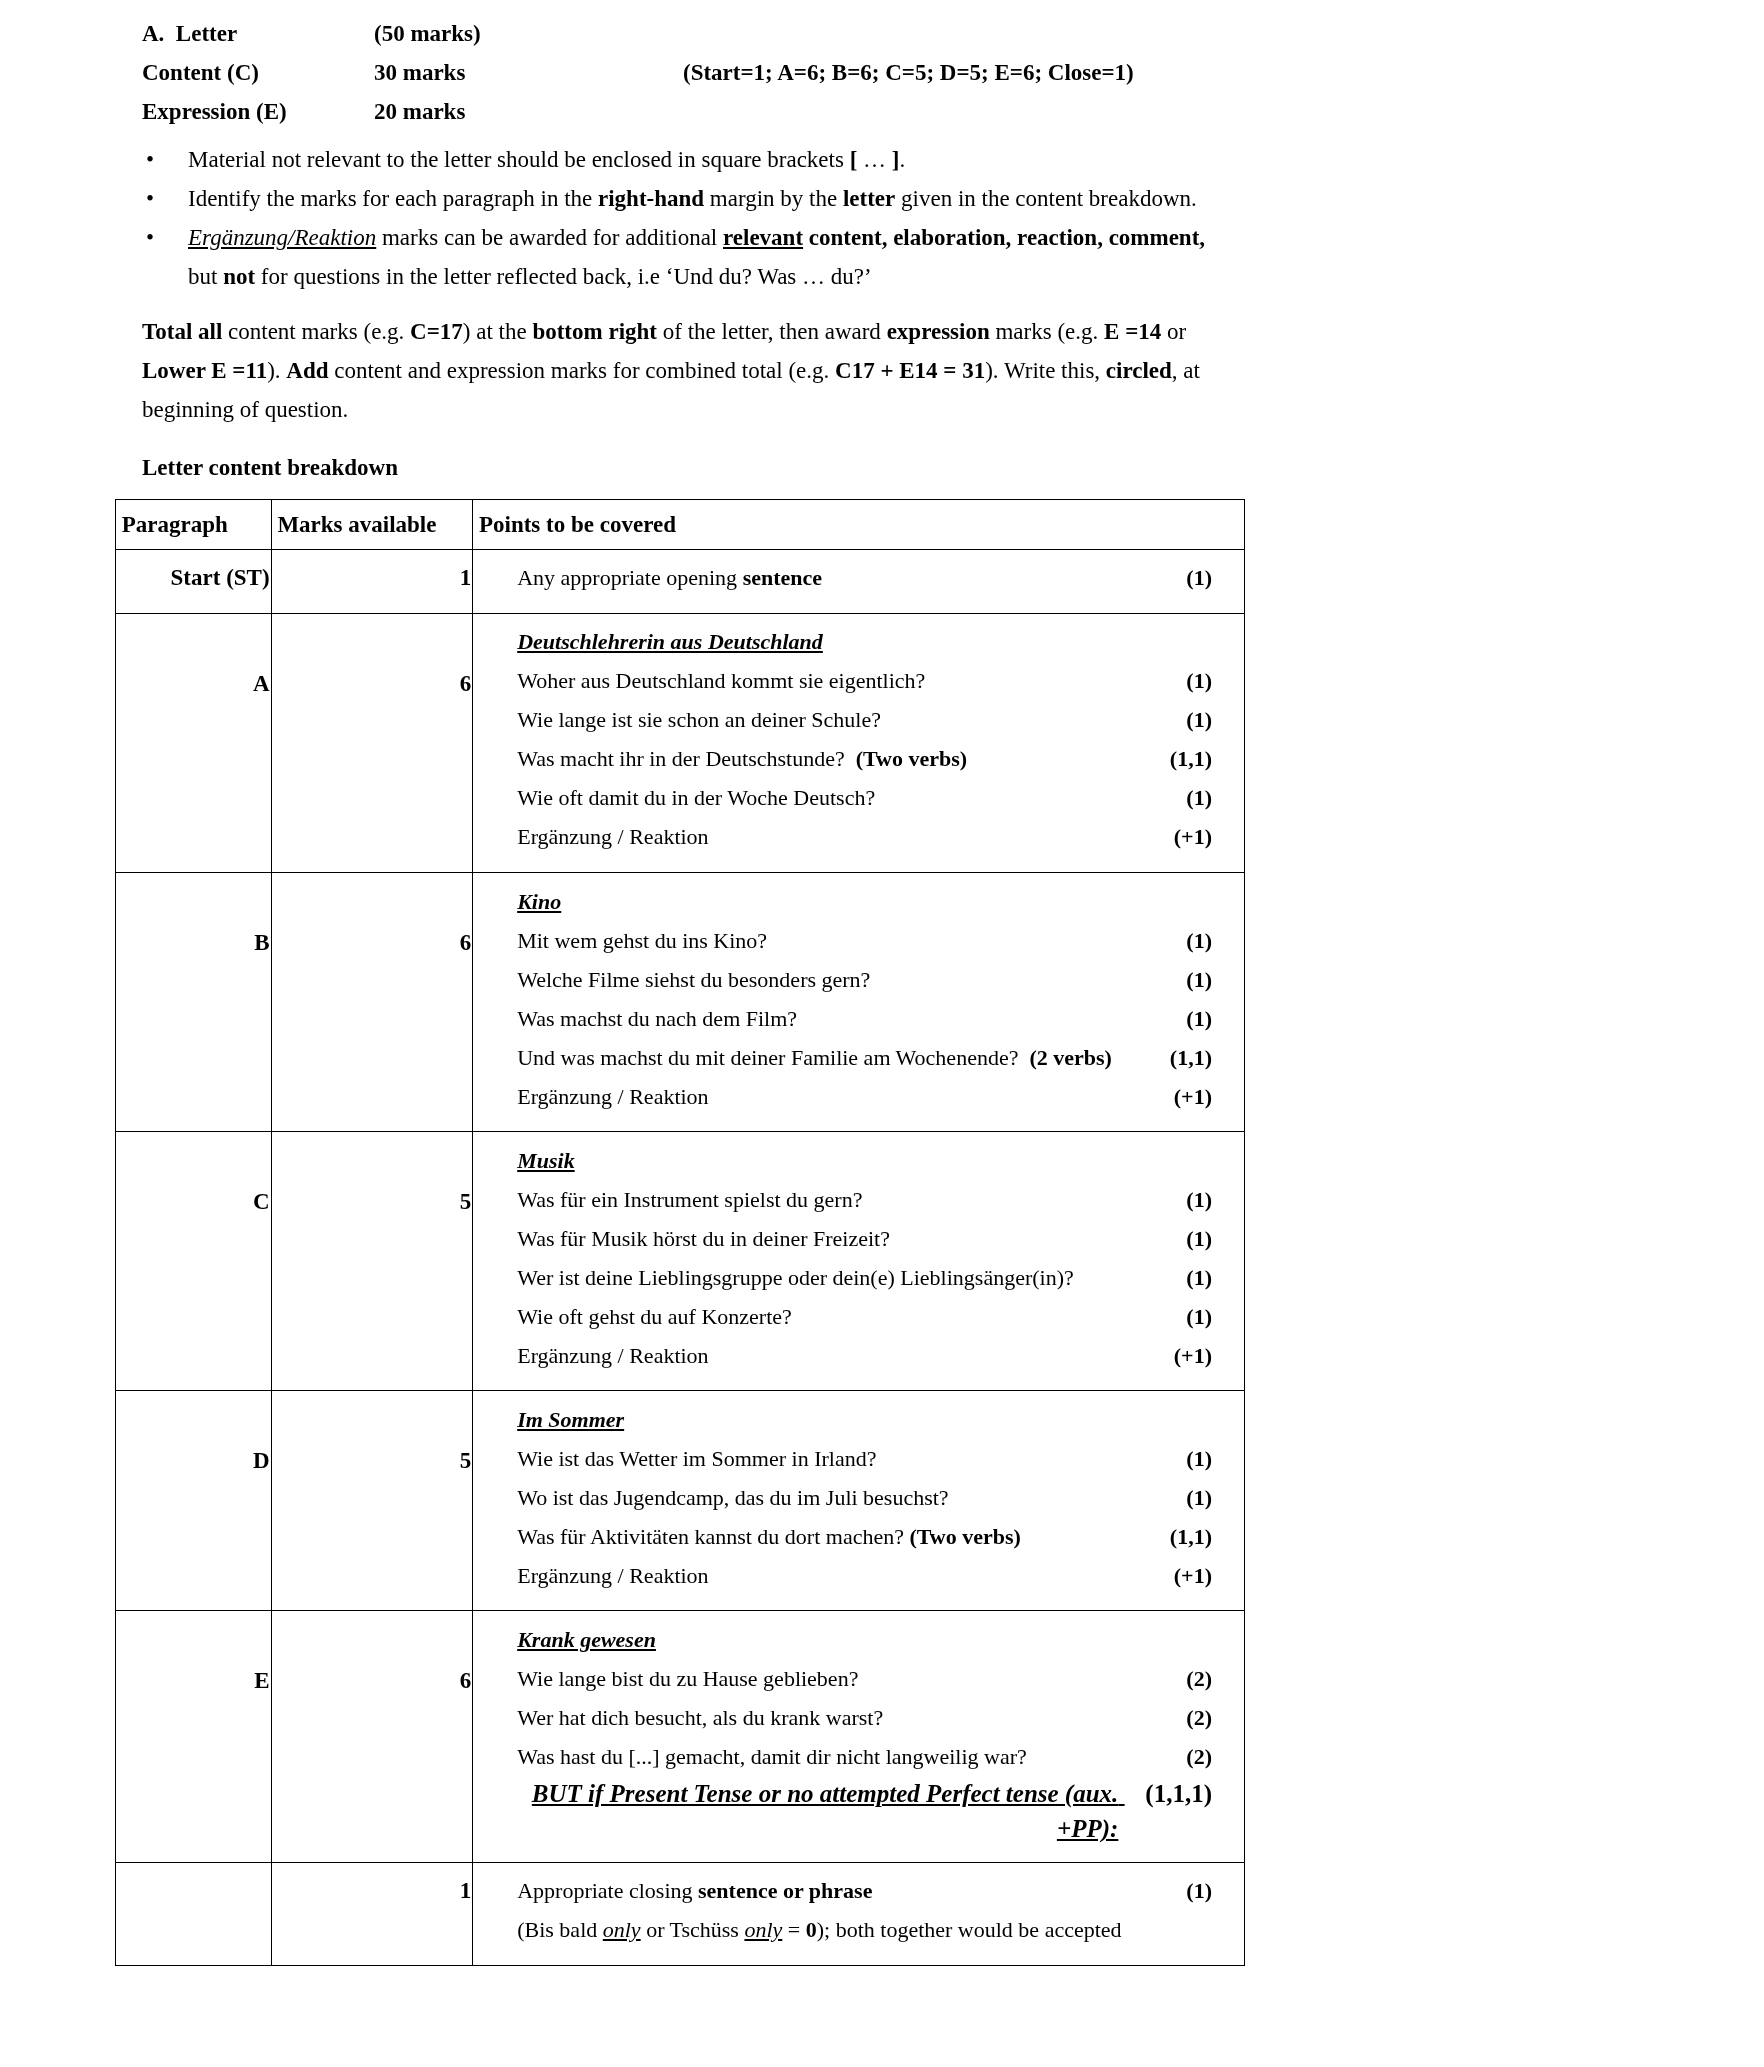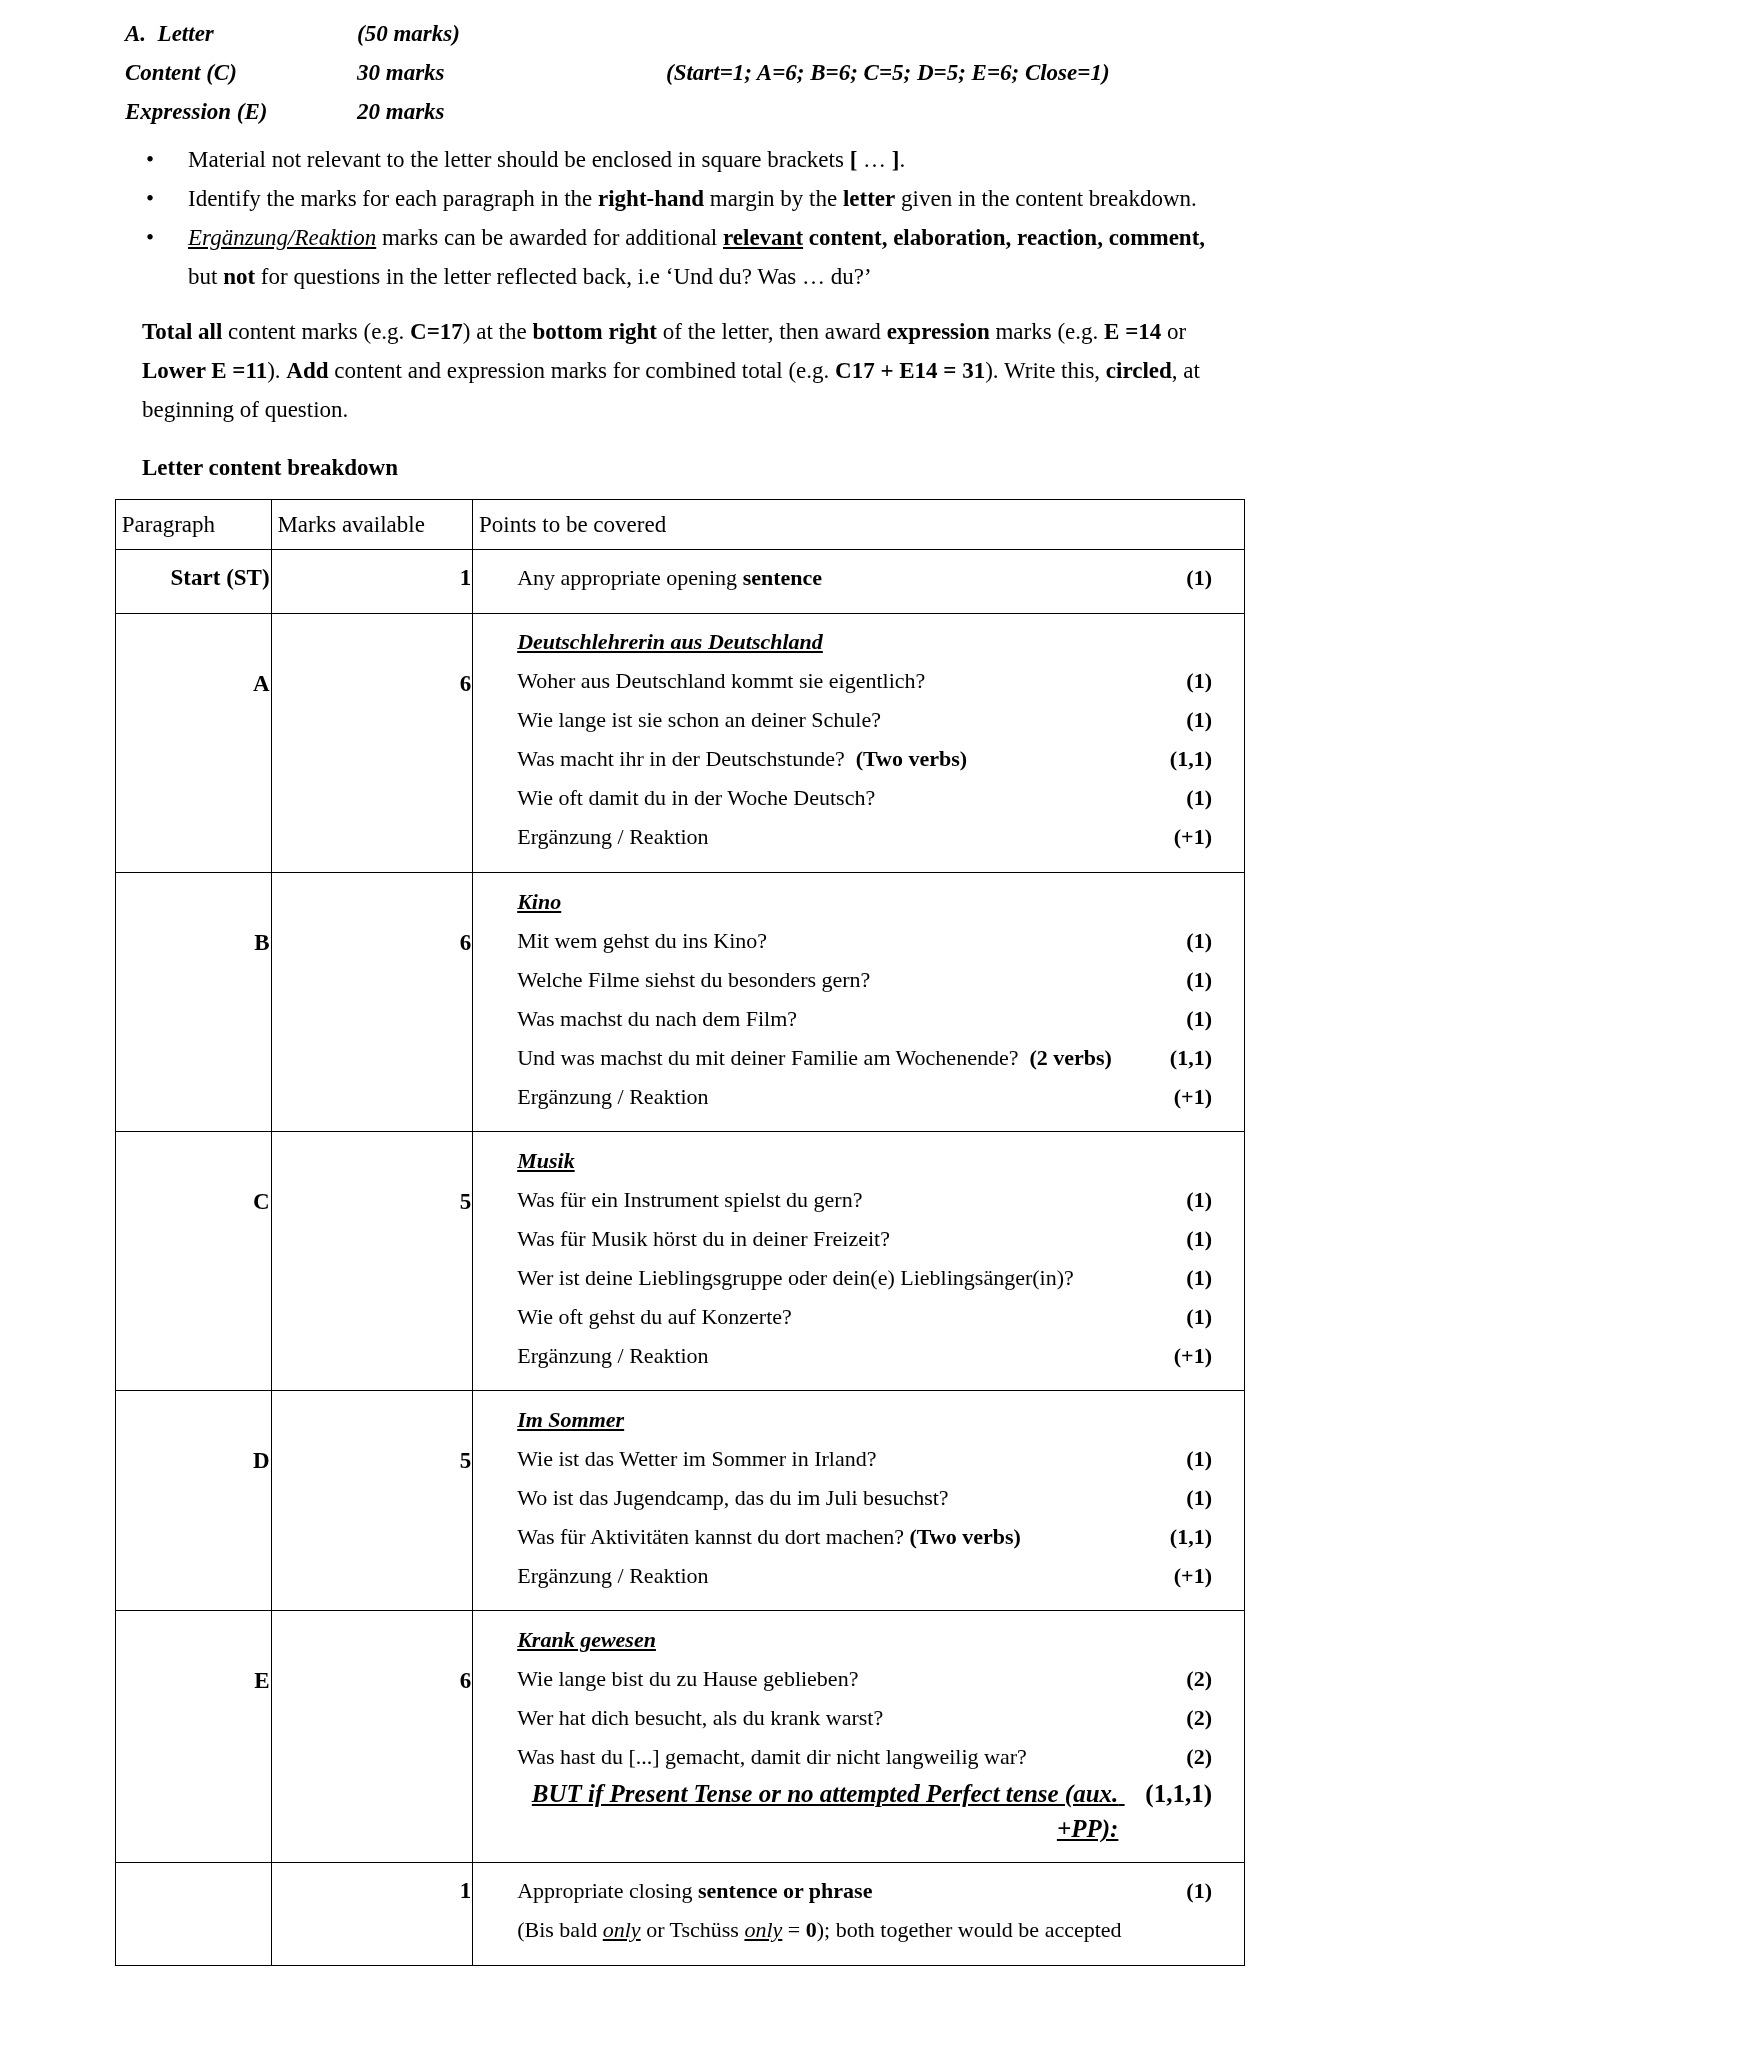--- a/index.html
+++ b/index.html
@@ -14,35 +14,35 @@
     overflow: hidden;
   }
   .page { padding: 13.6px 0 0 115px; width: 1135px; }
 
   .b { font-weight: bold; }
   .f-b { font-weight: bold; }
   .f-i { font-style: italic; text-decoration: underline; }
   .f-u { text-decoration: underline; }
   span[data-bind], .seg { white-space: pre-wrap; }
 
-  .hline { margin-left: 10px; font-style: italic; }
+  .hline { margin-left: 27px; }
   .hline .c1 { display: inline-block; width: 232px; }
   .hline .c2 { display: inline-block; width: 309px; }
 
   ul.bullets { list-style: none; margin: 9.7px 0 0 31px; padding: 0; width: 1072px; }
   ul.bullets li { position: relative; padding-left: 42px; }
   ul.bullets li::before { content: "\2022"; position: absolute; left: 0; top: 0; }
 
   p.total { margin: 15.5px 0 0 27px; width: 1101px; }
 
   .tbl-title { font-weight: bold; margin: 19.4px 0 11.6px 27px; }
 
   table.breakdown { border-collapse: collapse; width: 1130px; table-layout: fixed; }
   table.breakdown th, table.breakdown td { border: 1.9px solid #000; text-align: right; }
-  table.breakdown th { font-weight: normal; text-align: left; padding: 4.9px 5.8px; }
+  table.breakdown th { font-weight: bold; text-align: left; padding: 4.9px 5.8px; }
   th.col0 { width: 143px; padding-left: 7.8px; }
   th.col1 { width: 189px; text-align: center; }
   th.col2 { padding-left: 44px; }
 
   td.cell-para, td.cell-marks {
     text-align: center; font-weight: bold; vertical-align: top; padding-top: 8.7px;
   }
   tr.deep td.cell-para, tr.deep td.cell-marks { padding-top: 50px; }
   td.cell-points { padding: 8.7px 32px 15.5px 44px; vertical-align: top; font-size: 22px; }
 

